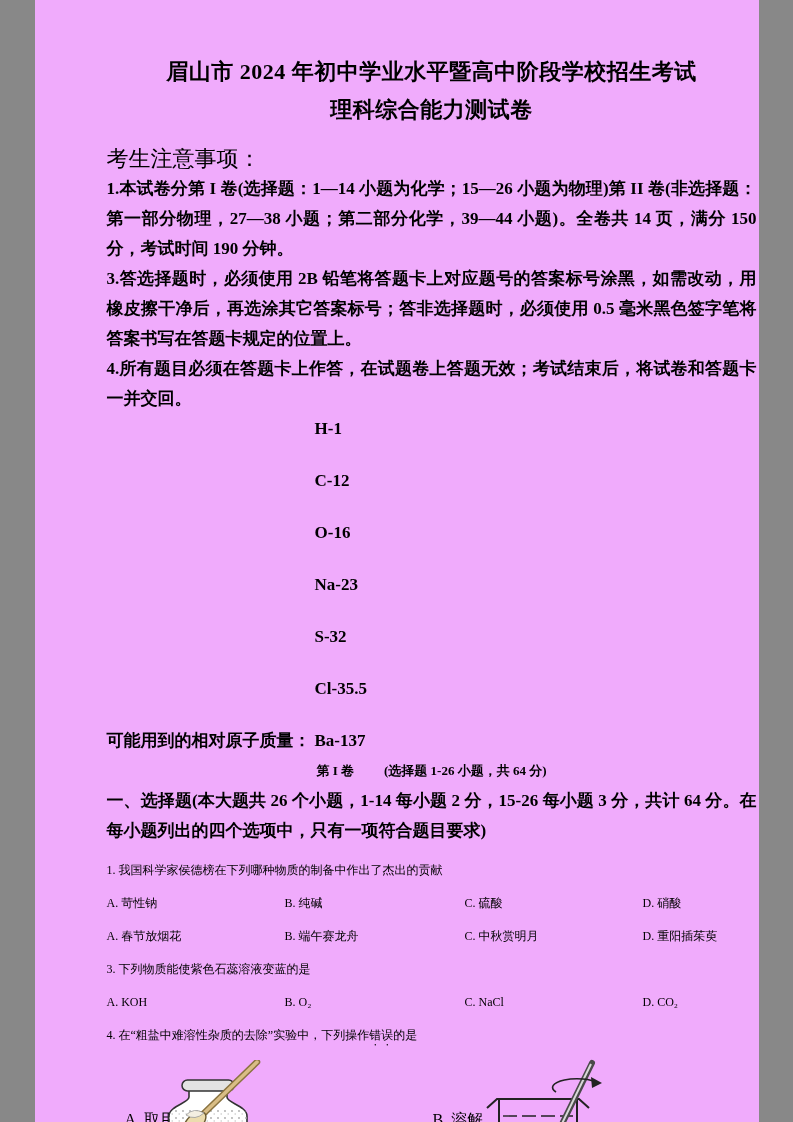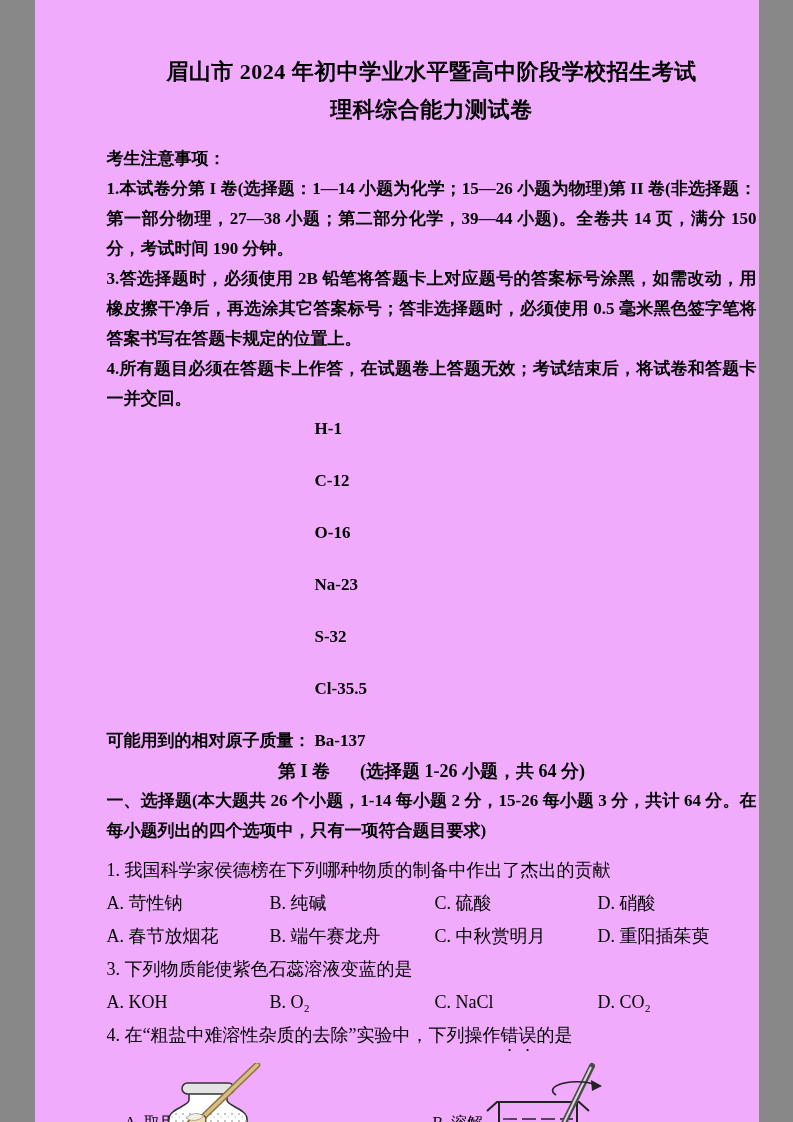--- a/index.html
+++ b/index.html
@@ -11,28 +11,28 @@
     font-family:"Liberation Serif","DejaVu Serif",serif;
     color:#000;
     overflow:hidden;
   }
   .content {
     position:absolute; left:72px; top:56px; width:650px;
   }
   .title { text-align:center; font-weight:700; font-size:22px; line-height:32px; letter-spacing:0.5px; }
   .title.sub { margin-top:8px; margin-bottom:16px;font-family:Liberation Mono, monospace; }
   .bold-par { font-weight:700; font-size:17px; line-height:30px; text-align:justify; }
-  .notice-head { font-weight:700; font-size:17px; line-height:30px; }
+  .notice-head { font-weight:400; font-size:22px; line-height:30px; }
   .atomic { font-weight:700; font-size:17px; line-height:30px; display:flex; align-items:flex-end; }
   .atomic .vals { display:flex; gap:22px; margin-left:4px; flex-wrap:nowrap;flex-direction:column; }
-  .volume { font-weight:700; font-size:18px; line-height:30px; text-align:center; }
+  .volume { font-weight:700; font-size:13px; line-height:30px; text-align:center; }
   .volume .gap { display:inline-block; width:30px; }
-  .qblock { font-size:18px; }
+  .qblock { font-size:12px; }
   .qstem { line-height:33px; font-weight:400; }
-  .opts { display:grid; grid-template-columns:163px 165px 163px 1fr; line-height:33px; font-weight:400; }
+  .opts { display:grid; grid-template-columns:163px 165px 163px 1fr; line-height:33px; font-weight:400;gap:15px; }
   .em-dots {
     -webkit-text-emphasis:filled dot;
     -webkit-text-emphasis-position:under right;
     text-emphasis:filled dot;
     text-emphasis-position:under right;
   }
   .figrow { position:relative; height:150px; margin-top:6px; }
   .figcap { position:absolute; top:52px; font-size:16px; }
   .figcap.a { left:18px; }
   .figcap.b { left:326px; }

